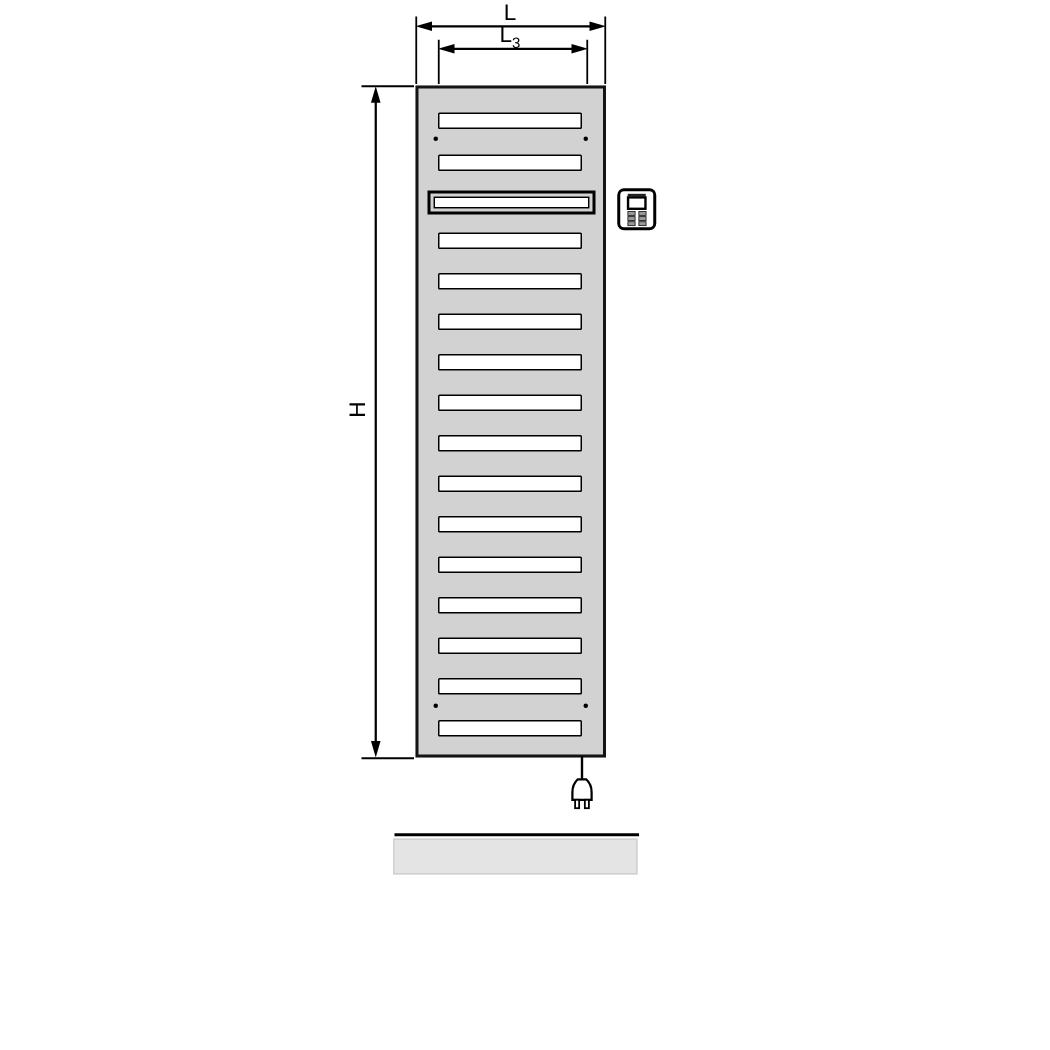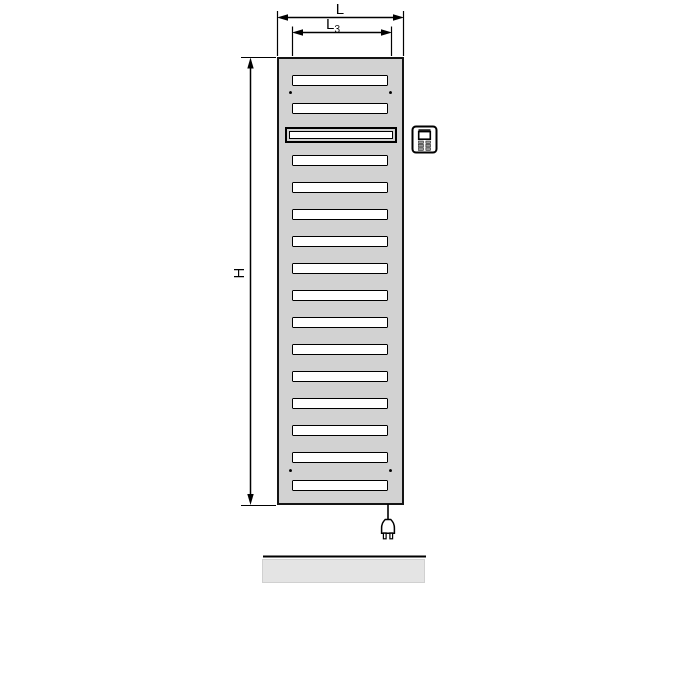--- a/index.html
+++ b/index.html
@@ -13,21 +13,21 @@
   .dim-label{
     position:absolute;
     font-size:15px;
     color:#000;
     text-align:center;
     line-height:16px;
     user-select:none;
   }
   .dim-label sub{ font-size:10px; line-height:10px; }
   #label-width{ left:330px; top:1px; width:20px; }
-  #label-inner-width{ left:316px; top:16px; width:24px;text-align:right; }
+  #label-inner-width{ left:328px; top:16px; width:24px; }
   #label-height{ left:229px; top:264px; width:22px; height:18px; transform:rotate(-90deg); }
 
   .radiator{
     position:absolute;
     left:277px; top:57px;
     width:127px; height:448px;
     box-sizing:border-box;
     background:#d2d2d2;
     border:2px solid #141414;
   }

